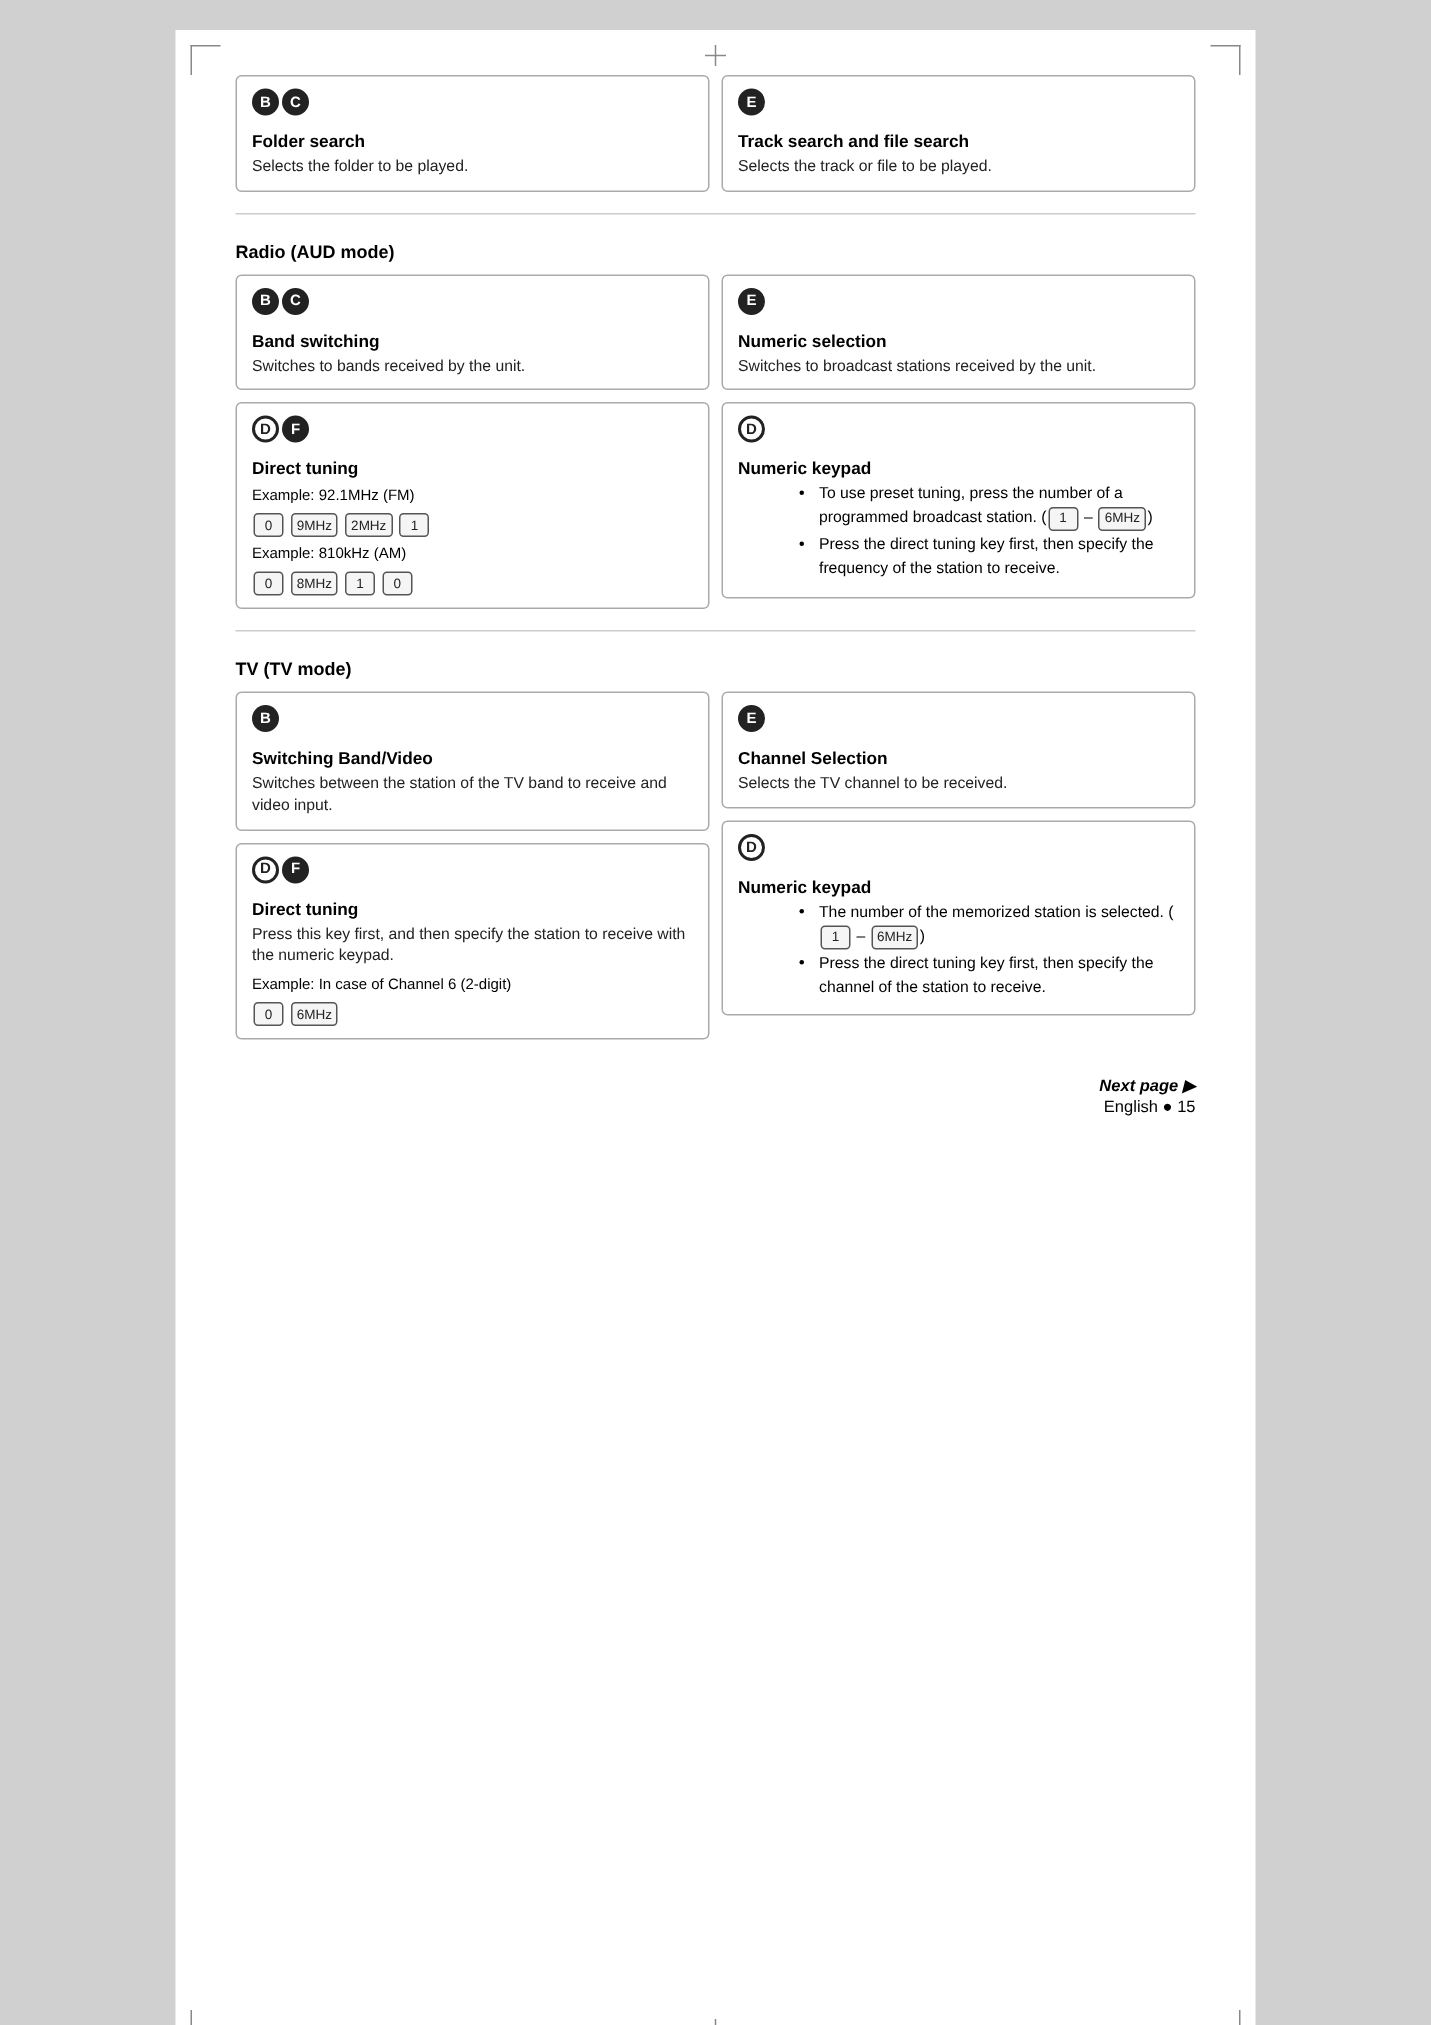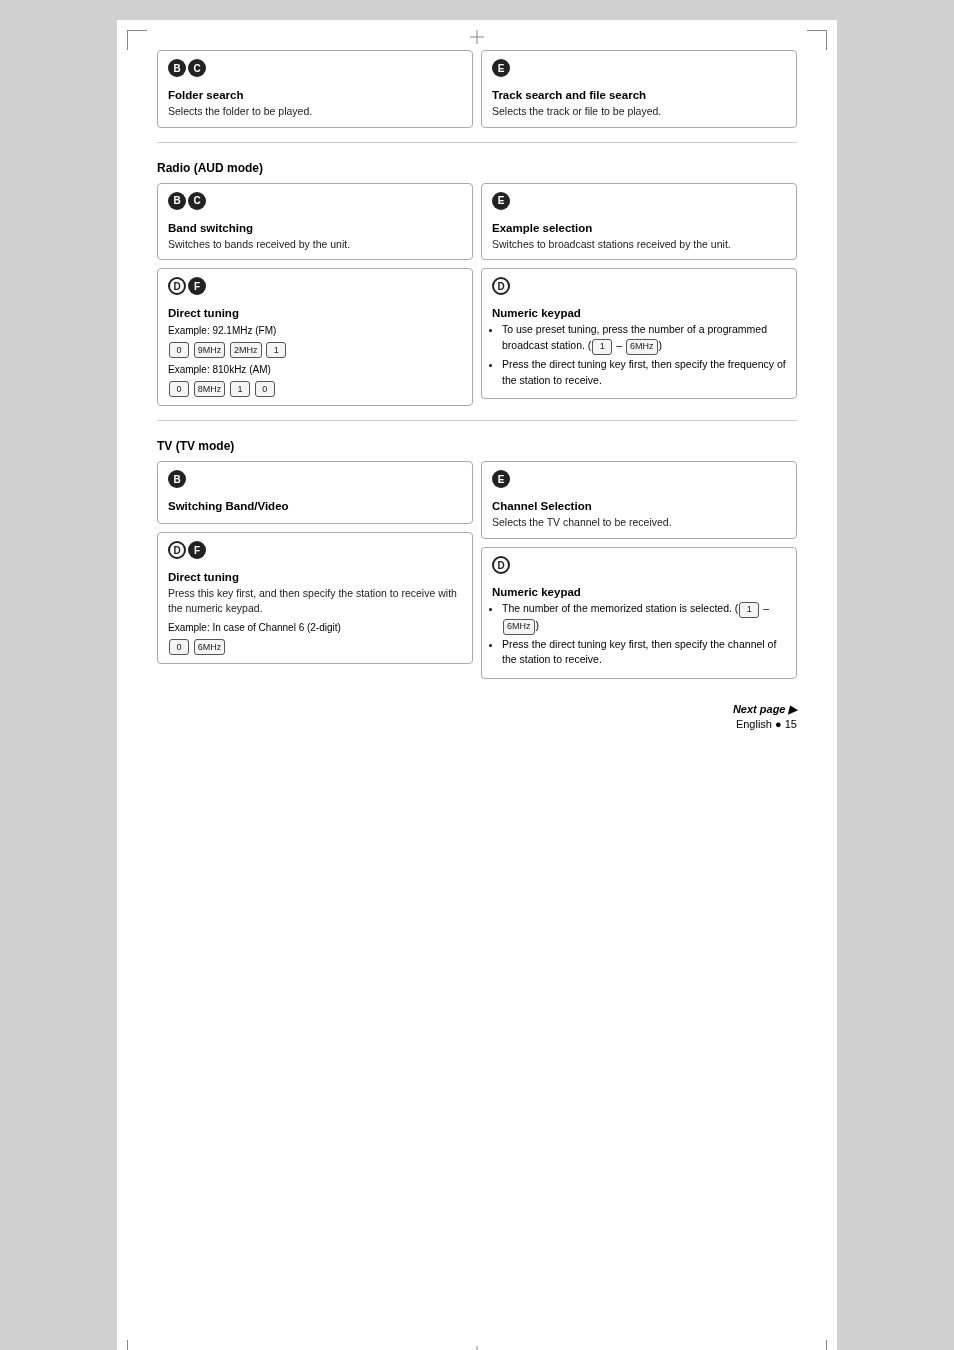--- a/index.html
+++ b/index.html
@@ -115,20 +115,21 @@
       margin: 0 1px;
     }
     .bullet-list {
       padding-left: 10px;
       list-style: disc;
     }
     .bullet-list li {
       font-size: 10.5px;
       line-height: 1.5;
       margin-bottom: 2px;
+      margin-left: 44px;
     }
     .footer {
       margin-top: 24px;
       text-align: right;
       font-size: 11px;
     }
     .footer .next-page {
       font-style: italic;
       font-weight: bold;
       font-size: 11px;
@@ -221,21 +222,21 @@
             <span class="key-icon">0</span>
           </div>
         </div>
       </div>
 
       <div style="display:flex;flex-direction:column;gap:8px;">
         <div class="box">
           <div class="badge-row">
             <span class="badge">E</span>
           </div>
-          <div class="box-title">Example selection</div>
+          <div class="box-title">Numeric selection</div>
           <div class="box-desc">Switches to broadcast stations received by the unit.</div>
         </div>
         <div class="box">
           <div class="badge-row">
             <span class="badge outline">D</span>
           </div>
           <div class="box-title">Numeric keypad</div>
           <ul class="bullet-list">
             <li>To use preset tuning, press the number of a programmed broadcast station. (<span class="key-icon">1</span> – <span class="key-icon">6MHz</span>)</li>
             <li>Press the direct tuning key first, then specify the frequency of the station to receive.</li>
@@ -248,20 +249,21 @@
 
     <div class="section-title">TV (TV mode)</div>
     <div class="two-col">
 
       <div style="display:flex;flex-direction:column;gap:8px;">
         <div class="box">
           <div class="badge-row">
             <span class="badge">B</span>
           </div>
           <div class="box-title">Switching Band/Video</div>
+          <div class="box-desc">Switches between the station of the TV band to receive and video input.</div>
         </div>
         <div class="box">
           <div class="badge-row">
             <span class="badge outline">D</span>
             <span class="badge">F</span>
           </div>
           <div class="box-title">Direct tuning</div>
           <div class="box-desc">Press this key first, and then specify the station to receive with the numeric keypad.</div>
           <div class="example-line">Example: In case of Channel 6 (2-digit)</div>
           <div class="example-line">

